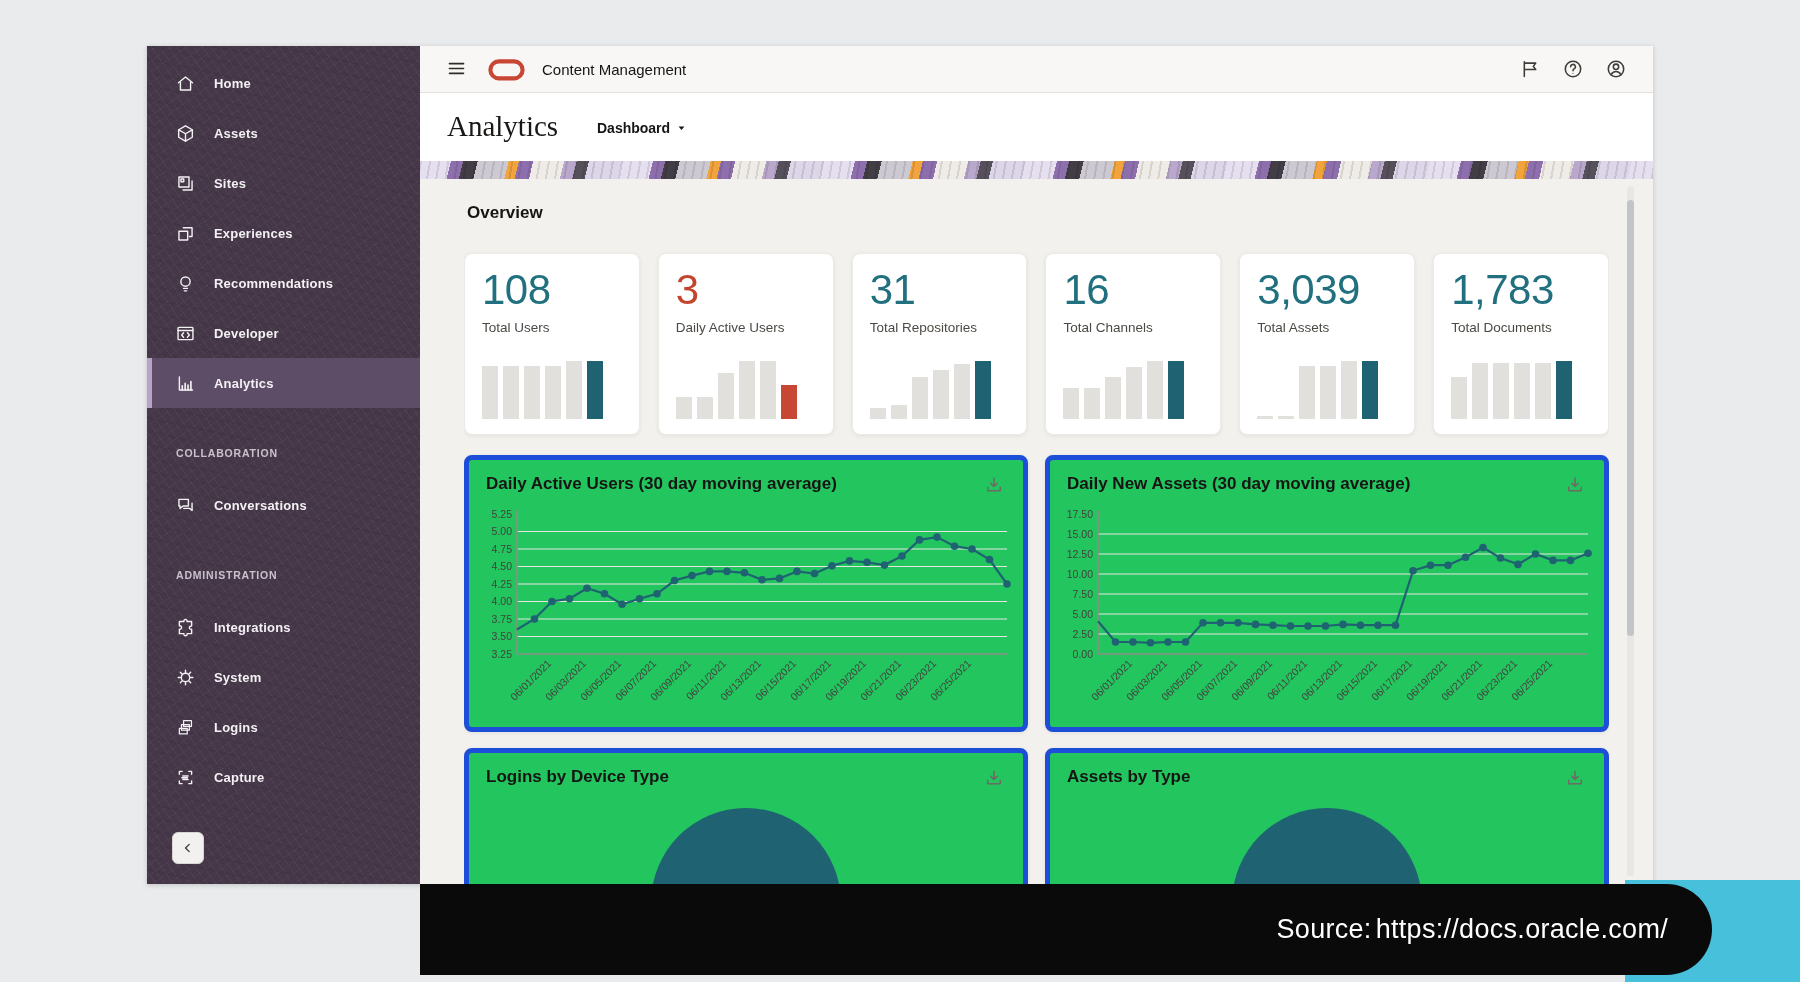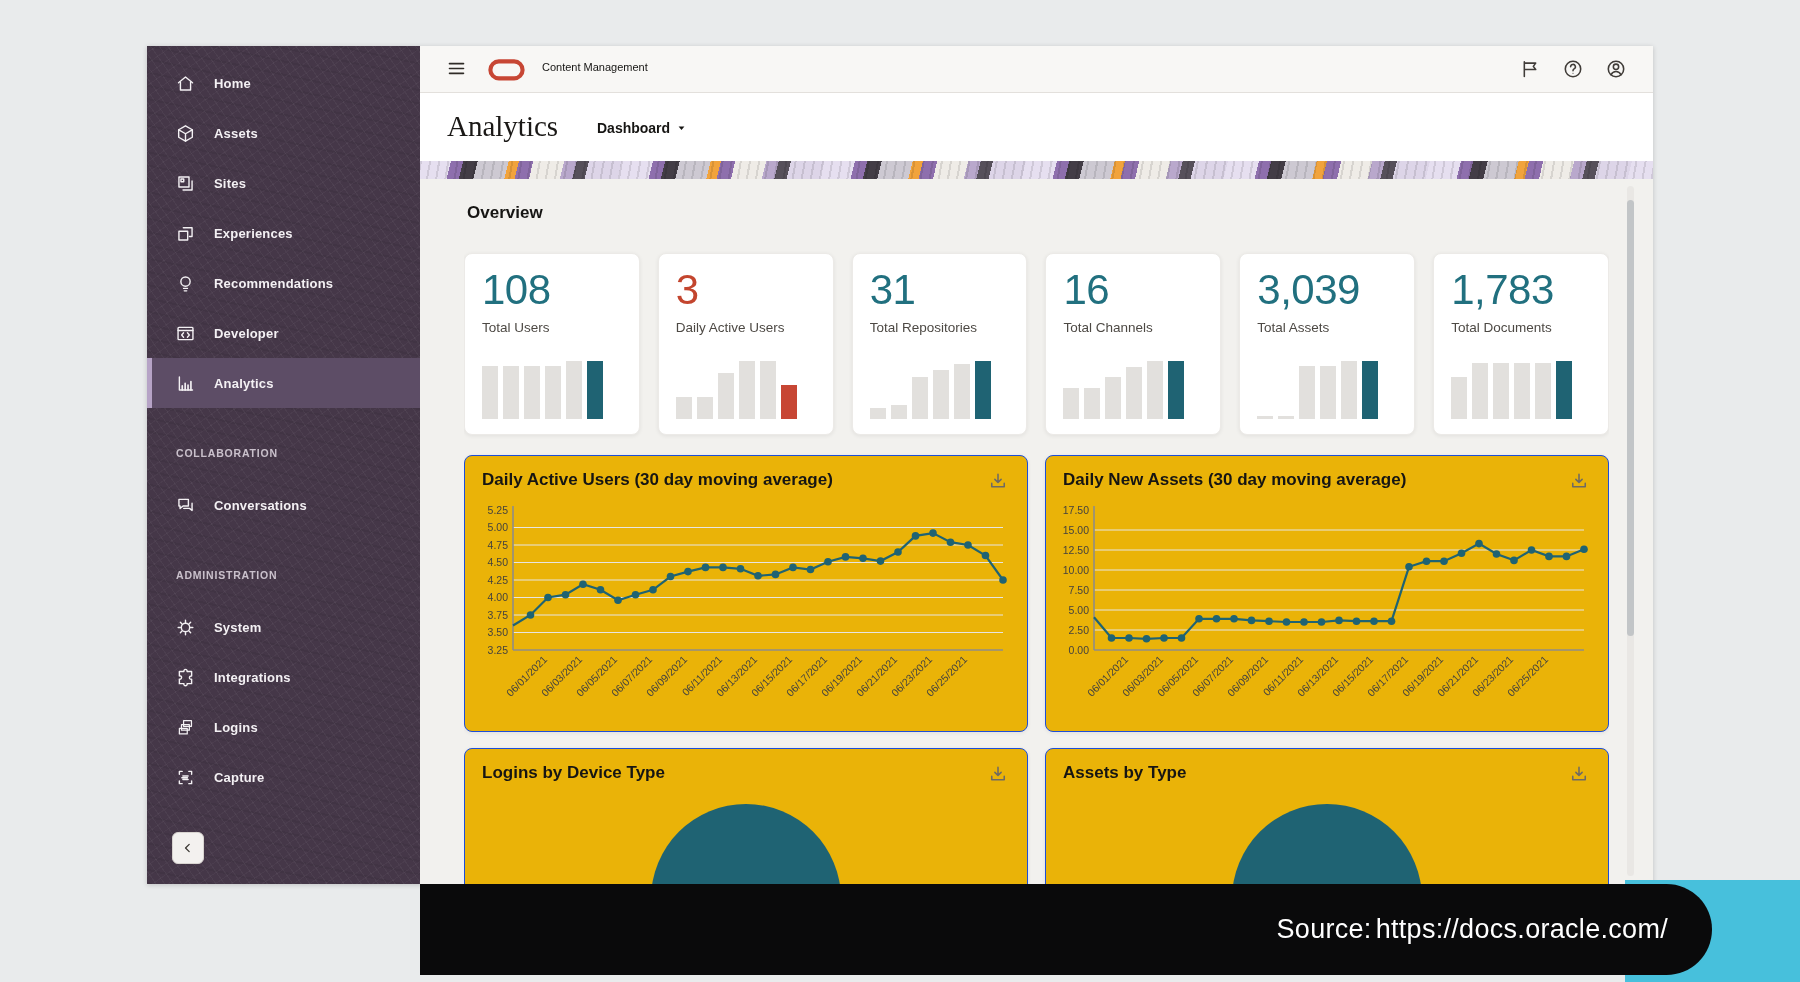--- a/index.html
+++ b/index.html
@@ -52,21 +52,21 @@
 
   
   .main{position:absolute;left:273px;top:0;width:1233px;height:838px;background:#f2f1ee;}
 
   .topbar{
     position:absolute;left:0;top:0;width:100%;height:46px;background:#f8f7f5;
     border-bottom:1px solid #e3e0dc;
   }
   .hamburger{position:absolute;left:26px;top:12px;width:21px;height:21px;color:#2f2b27;cursor:pointer;}
   .brand-logo{position:absolute;left:68px;top:13px;width:37px;height:21px;color:#c74634;cursor:pointer;}
-  .app-title{position:absolute;left:122px;top:15px;font-size:11px;color:#161513;}
+  .app-title{position:absolute;left:122px;top:15px;font-size:15px;color:#161513;}
   .tb-right{position:absolute;right:26px;top:12px;display:flex;gap:21px;}
   .tb-icon{width:22px;height:22px;color:#403c38;cursor:pointer;}
 
   .page-header{
     position:absolute;left:0;top:47px;width:100%;height:68px;background:#fff;
   }
   .page-title{
     position:absolute;left:27px;top:17px;
     font-family:"Liberation Serif","DejaVu Serif",serif;font-size:29px;color:#1a1816;
   }
@@ -84,21 +84,21 @@
       repeating-linear-gradient(104deg,
         #e6dff0 0 30px,#8e6fad 30px 42px,#433d46 42px 56px,#cdc9d2 56px 86px,
         #f1a33c 86px 96px,#8e6fad 96px 110px,#efece7 110px 140px,#b9a8cc 140px 152px,
         #56505a 152px 164px,#ddd5e8 164px 196px);
   }
 
   .content{position:absolute;left:44px;top:133px;width:1145px;height:705px;overflow:hidden;}
   .overview-title{position:absolute;left:3px;top:24px;font-size:17px;font-weight:700;color:#161513;}
 
   .card{
-    background:#eab308;border:1px solid #1d4ed8;border-radius:8px;
+    background:#22c55e;border:5px solid #1d4ed8;border-radius:8px;
     box-shadow:0 1px 4px rgba(0,0,0,.07);box-sizing:border-box;position:absolute;
   }
 
   
   .stats-row{position:absolute;left:0;top:74px;width:100%;height:182px;display:flex;gap:18px;}
   .stat-card{position:relative;flex:1 1 0;background:#fff;border:1px solid #eceae7;border-radius:8px;box-shadow:0 1px 4px rgba(0,0,0,.07);}
   .stat-value{position:absolute;left:17px;top:12px;font-size:42px;font-weight:300;letter-spacing:-.5px;}
   .stat-label{position:absolute;left:17px;top:66px;font-size:13.5px;color:#4d4944;}
   .minibars{position:absolute;left:17px;bottom:15px;height:58px;display:flex;align-items:flex-end;gap:5px;}
   .minibar{width:16px;}
@@ -219,33 +219,33 @@
             </span>
           <span class="nav-label">Conversations</span>
         </li>
       </ul>
 
       <div class="section-label">ADMINISTRATION</div>
       <ul class="nav">
         <li class="nav-item">
           <span class="nav-icon">
               <svg viewBox="0 0 24 24" fill="none" stroke="currentColor" stroke-width="1.6" stroke-linecap="round" stroke-linejoin="round">
+                <path d="M5 5.2h5.2a1.9 1.9 0 1 1 3.6 0H19v5.2a1.9 1.9 0 1 0 0 3.6V19h-5.2a1.9 1.9 0 1 1-3.6 0H5v-5.2a1.9 1.9 0 1 0 0-3.6Z"></path>
+              </svg>
+            </span>
+          <span class="nav-label">Integrations</span>
+        </li>
+        <li class="nav-item">
+          <span class="nav-icon">
+              <svg viewBox="0 0 24 24" fill="none" stroke="currentColor" stroke-width="1.6" stroke-linecap="round" stroke-linejoin="round">
                 <circle cx="12" cy="12" r="4.8"></circle>
                 <path d="M12 3.6v2.6M12 17.8v2.6M3.6 12h2.6M17.8 12h2.6M6.1 6.1 8 8M16 16l1.9 1.9M6.1 17.9 8 16M16 8l1.9-1.9"></path>
               </svg>
             </span>
           <span class="nav-label">System</span>
-        </li>
-        <li class="nav-item">
-          <span class="nav-icon">
-              <svg viewBox="0 0 24 24" fill="none" stroke="currentColor" stroke-width="1.6" stroke-linecap="round" stroke-linejoin="round">
-                <path d="M5 5.2h5.2a1.9 1.9 0 1 1 3.6 0H19v5.2a1.9 1.9 0 1 0 0 3.6V19h-5.2a1.9 1.9 0 1 1-3.6 0H5v-5.2a1.9 1.9 0 1 0 0-3.6Z"></path>
-              </svg>
-            </span>
-          <span class="nav-label">Integrations</span>
         </li>
         <li class="nav-item">
           <span class="nav-icon">
               <svg viewBox="0 0 24 24" fill="none" stroke="currentColor" stroke-width="1.4" stroke-linecap="round" stroke-linejoin="round">
                 <rect x="9.8" y="4.2" width="9" height="6.4"></rect>
                 <rect x="7.4" y="8.6" width="9" height="6.4"></rect>
                 <rect x="5" y="13" width="9" height="6.4"></rect>
               </svg>
             </span>
           <span class="nav-label">Logins</span>

